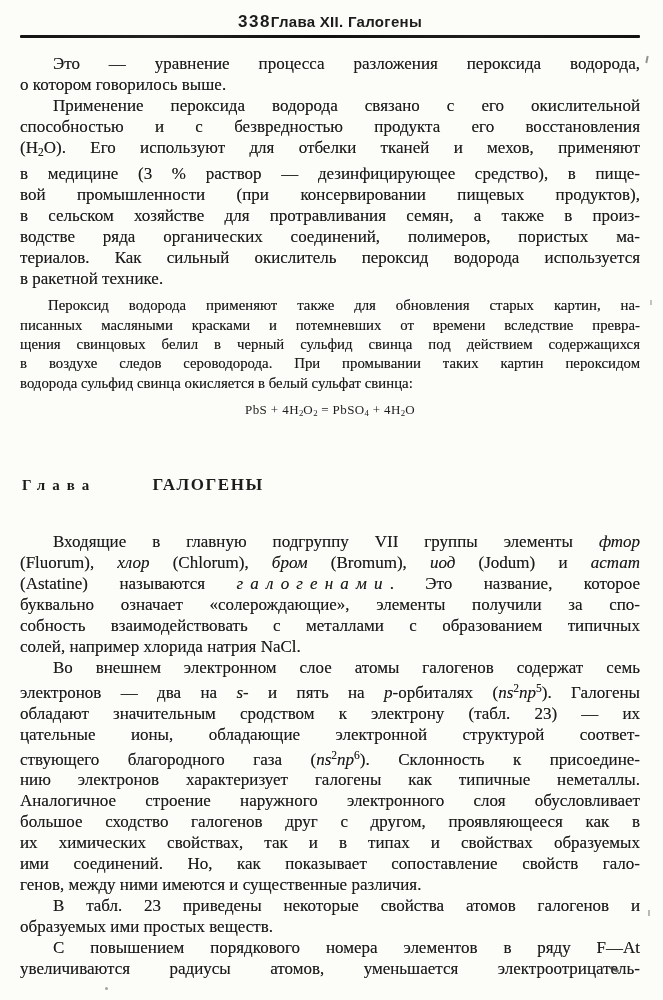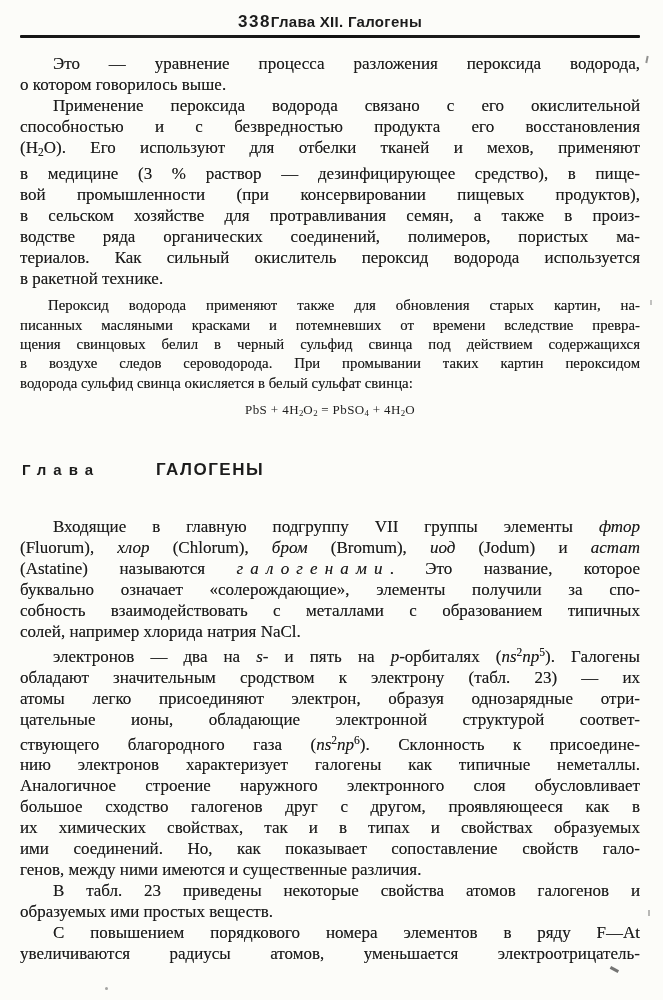--- a/index.html
+++ b/index.html
@@ -47,21 +47,21 @@
     text-align: center;
     font-size: 13px;
     letter-spacing: 0.4px;
   }
 
   .i  { font-style: italic; }
   .sp { letter-spacing: 0.42em; font-style: italic; }
   .sub { font-size: 0.68em; vertical-align: -0.28em; letter-spacing: 0; }
   .sup { font-size: 0.68em; vertical-align: 0.5em; letter-spacing: 0; }
 
-  .chapter { margin-top: 41px; font-family: Liberation Sans, sans-serif; font-weight: bold; }
+  .chapter { margin-top: 56px; font-family: Liberation Serif, serif; font-weight: bold; }
   .chapter-row { display: flex; align-items: baseline; }
   .chapter-label { font-size: 15px; letter-spacing: 7px; margin-left: 2px; }
   .chapter-title { font-size: 17px; letter-spacing: 1.5px; margin-left: 56px; text-align: right; }
   .chapter-number { font-size: 15px; letter-spacing: 2px; margin-left: 21px; margin-top: 4px; }
 
   
   .artifact { position: absolute; background: #3a3a3a; opacity: 0.55; }
   .a1 { width: 2px; height: 7px; left: 646px; top: 56px; transform: rotate(12deg); }
   .a2 { width: 2px; height: 6px; left: 648px; top: 910px; opacity: 0.35; }
   .a3 { width: 3px; height: 3px; border-radius: 50%; left: 105px; top: 987px; opacity: 0.45; }
@@ -117,23 +117,23 @@
   <div class="block block2">
     <div class="para">
         <div class="line"><span>Входящие в главную подгруппу VII группы элементы </span><span class="i">фтор</span></div>
         <div class="line"><span>(Fluorum), </span><span class="i">хлор</span><span> (Chlorum), </span><span class="i">бром</span><span> (Bromum), </span><span class="i">иод</span><span> (Jodum) и </span><span class="i">астат</span></div>
         <div class="line"><span>(Astatine) называются </span><span class="sp">галогенами</span><span>. Это название, которое</span></div>
         <div class="line">буквально означает «солерождающие», элементы получили за спо-</div>
         <div class="line">собность взаимодействовать с металлами с образованием типичных</div>
         <div class="line last">солей, например хлорида натрия NaCl.</div>
       </div>
     <div class="para">
+        <div class="line">Во внешнем электронном слое атомы галогенов содержат семь</div>
         <div class="line"><span>электронов — два на </span><span class="i">s-</span><span> и пять на </span><span class="i">p</span><span>-орбиталях (</span><span class="i">ns</span><span class="sup">2</span><span class="i">np</span><span class="sup">5</span><span>). Галогены</span></div>
         <div class="line">обладают значительным сродством к электрону (табл. 23) — их</div>
-        <div class="line">атомы легко присоединяют электрон, образуя однозарядные отри-</div>
         <div class="line">цательные ионы, обладающие электронной структурой соответ-</div>
         <div class="line"><span>ствующего благородного газа (</span><span class="i">ns</span><span class="sup">2</span><span class="i">np</span><span class="sup">6</span><span>). Склонность к присоедине-</span></div>
         <div class="line">нию электронов характеризует галогены как типичные неметаллы.</div>
         <div class="line">Аналогичное строение наружного электронного слоя обусловливает</div>
         <div class="line">большое сходство галогенов друг с другом, проявляющееся как в</div>
         <div class="line">их химических свойствах, так и в типах и свойствах образуемых</div>
         <div class="line">ими соединений. Но, как показывает сопоставление свойств гало-</div>
         <div class="line last">генов, между ними имеются и существенные различия.</div>
       </div>
     <div class="para">

